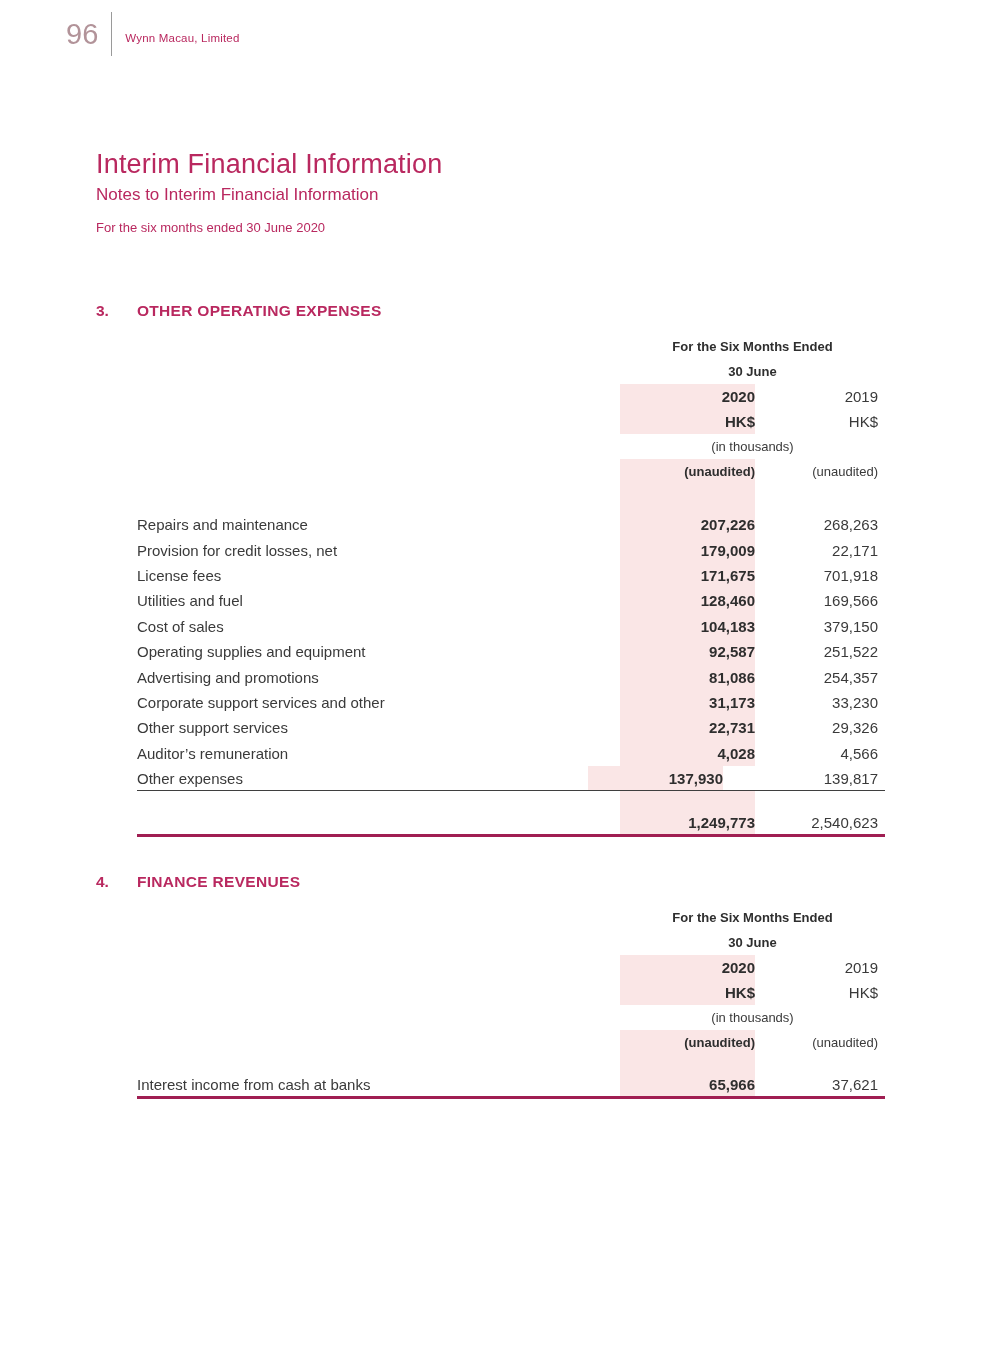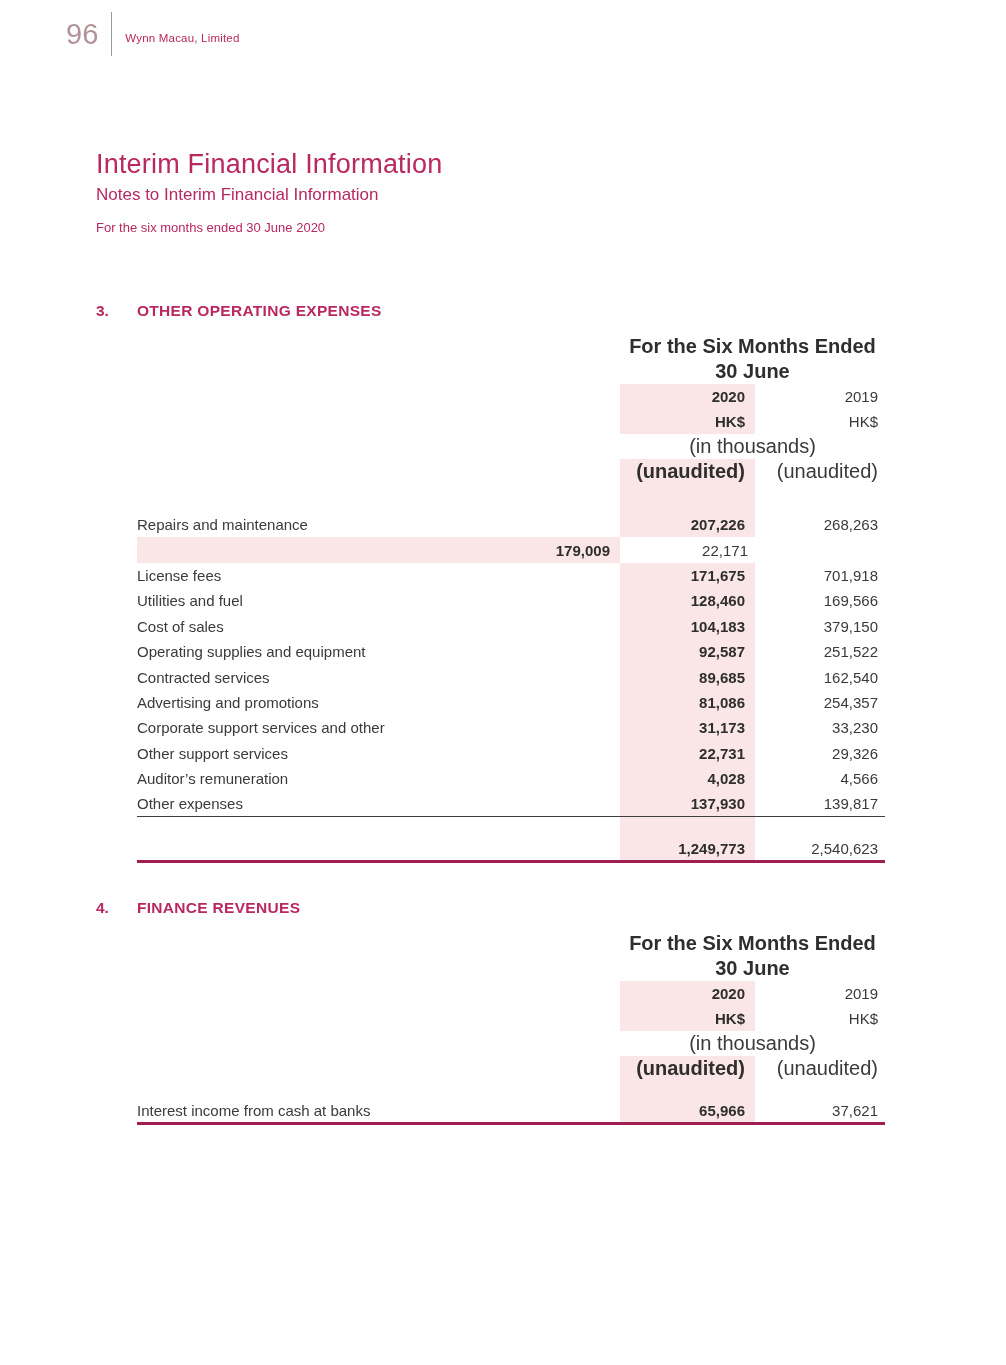--- a/index.html
+++ b/index.html
@@ -66,35 +66,35 @@
     align-items:center;
     height:25px;
     font-size:15px;
   }
   .trow.datarow{height:25.4px;}
   .trow.spacer-lg{height:28px;}
   .trow.spacer-md{height:20px;}
   .trow.spacer-s4{height:18px;}
   .cl{text-align:left;color:var(--c-text);height:100%;display:flex;align-items:center;}
   .cc{
-    text-align:right;padding-right:10px;height:100%;
+    text-align:right;height:100%;
     display:flex;align-items:center;justify-content:flex-end;
     background:var(--c-highlight);
   }
   .cp{
     padding-right:7px;height:100%;
     display:flex;align-items:center;justify-content:flex-end;
   }
   .span-head{
     grid-column:2/4;text-align:center;height:100%;
     display:flex;align-items:center;justify-content:center;
   }
   .b{font-weight:700;color:#2e2e2e;}
-  .small{font-size:20px;}
-  .subtotal-line{border-bottom:1.5px solid var(--c-rule_light);}
+  .small{font-size:13px;}
+  .subtotal-line{border-bottom:1.5px solid var(--c-rule_light);gap:32px;}
   .grand-line{border-bottom:3.5px solid var(--c-rule_heavy);}
   .total-row{height:26px;}
 </style>
 </head>
 <body>
 
 <div class="page">
 
   <div class="running-head">
     <span class="page-num">96</span>
@@ -149,20 +149,21 @@
           <div class="cc"></div>
           <div class="cp"></div>
         </div>
 
         <div class="trow datarow">
           <div class="cl">Repairs and maintenance</div>
           <div class="cc b">207,226</div>
           <div class="cp">268,263</div>
         </div>
         <div class="trow datarow">
+          <div class="cl">Provision for credit losses, net</div>
           <div class="cc b">179,009</div>
           <div class="cp">22,171</div>
         </div>
         <div class="trow datarow">
           <div class="cl">License fees</div>
           <div class="cc b">171,675</div>
           <div class="cp">701,918</div>
         </div>
         <div class="trow datarow">
           <div class="cl">Utilities and fuel</div>
@@ -171,25 +172,20 @@
         </div>
         <div class="trow datarow">
           <div class="cl">Cost of sales</div>
           <div class="cc b">104,183</div>
           <div class="cp">379,150</div>
         </div>
         <div class="trow datarow">
           <div class="cl">Operating supplies and equipment</div>
           <div class="cc b">92,587</div>
           <div class="cp">251,522</div>
-        </div>
-        <div class="trow datarow">
-          <div class="cl">Contracted services</div>
-          <div class="cc b">89,685</div>
-          <div class="cp">162,540</div>
         </div>
         <div class="trow datarow">
           <div class="cl">Advertising and promotions</div>
           <div class="cc b">81,086</div>
           <div class="cp">254,357</div>
         </div>
         <div class="trow datarow">
           <div class="cl">Corporate support services and other</div>
           <div class="cc b">31,173</div>
           <div class="cp">33,230</div>

